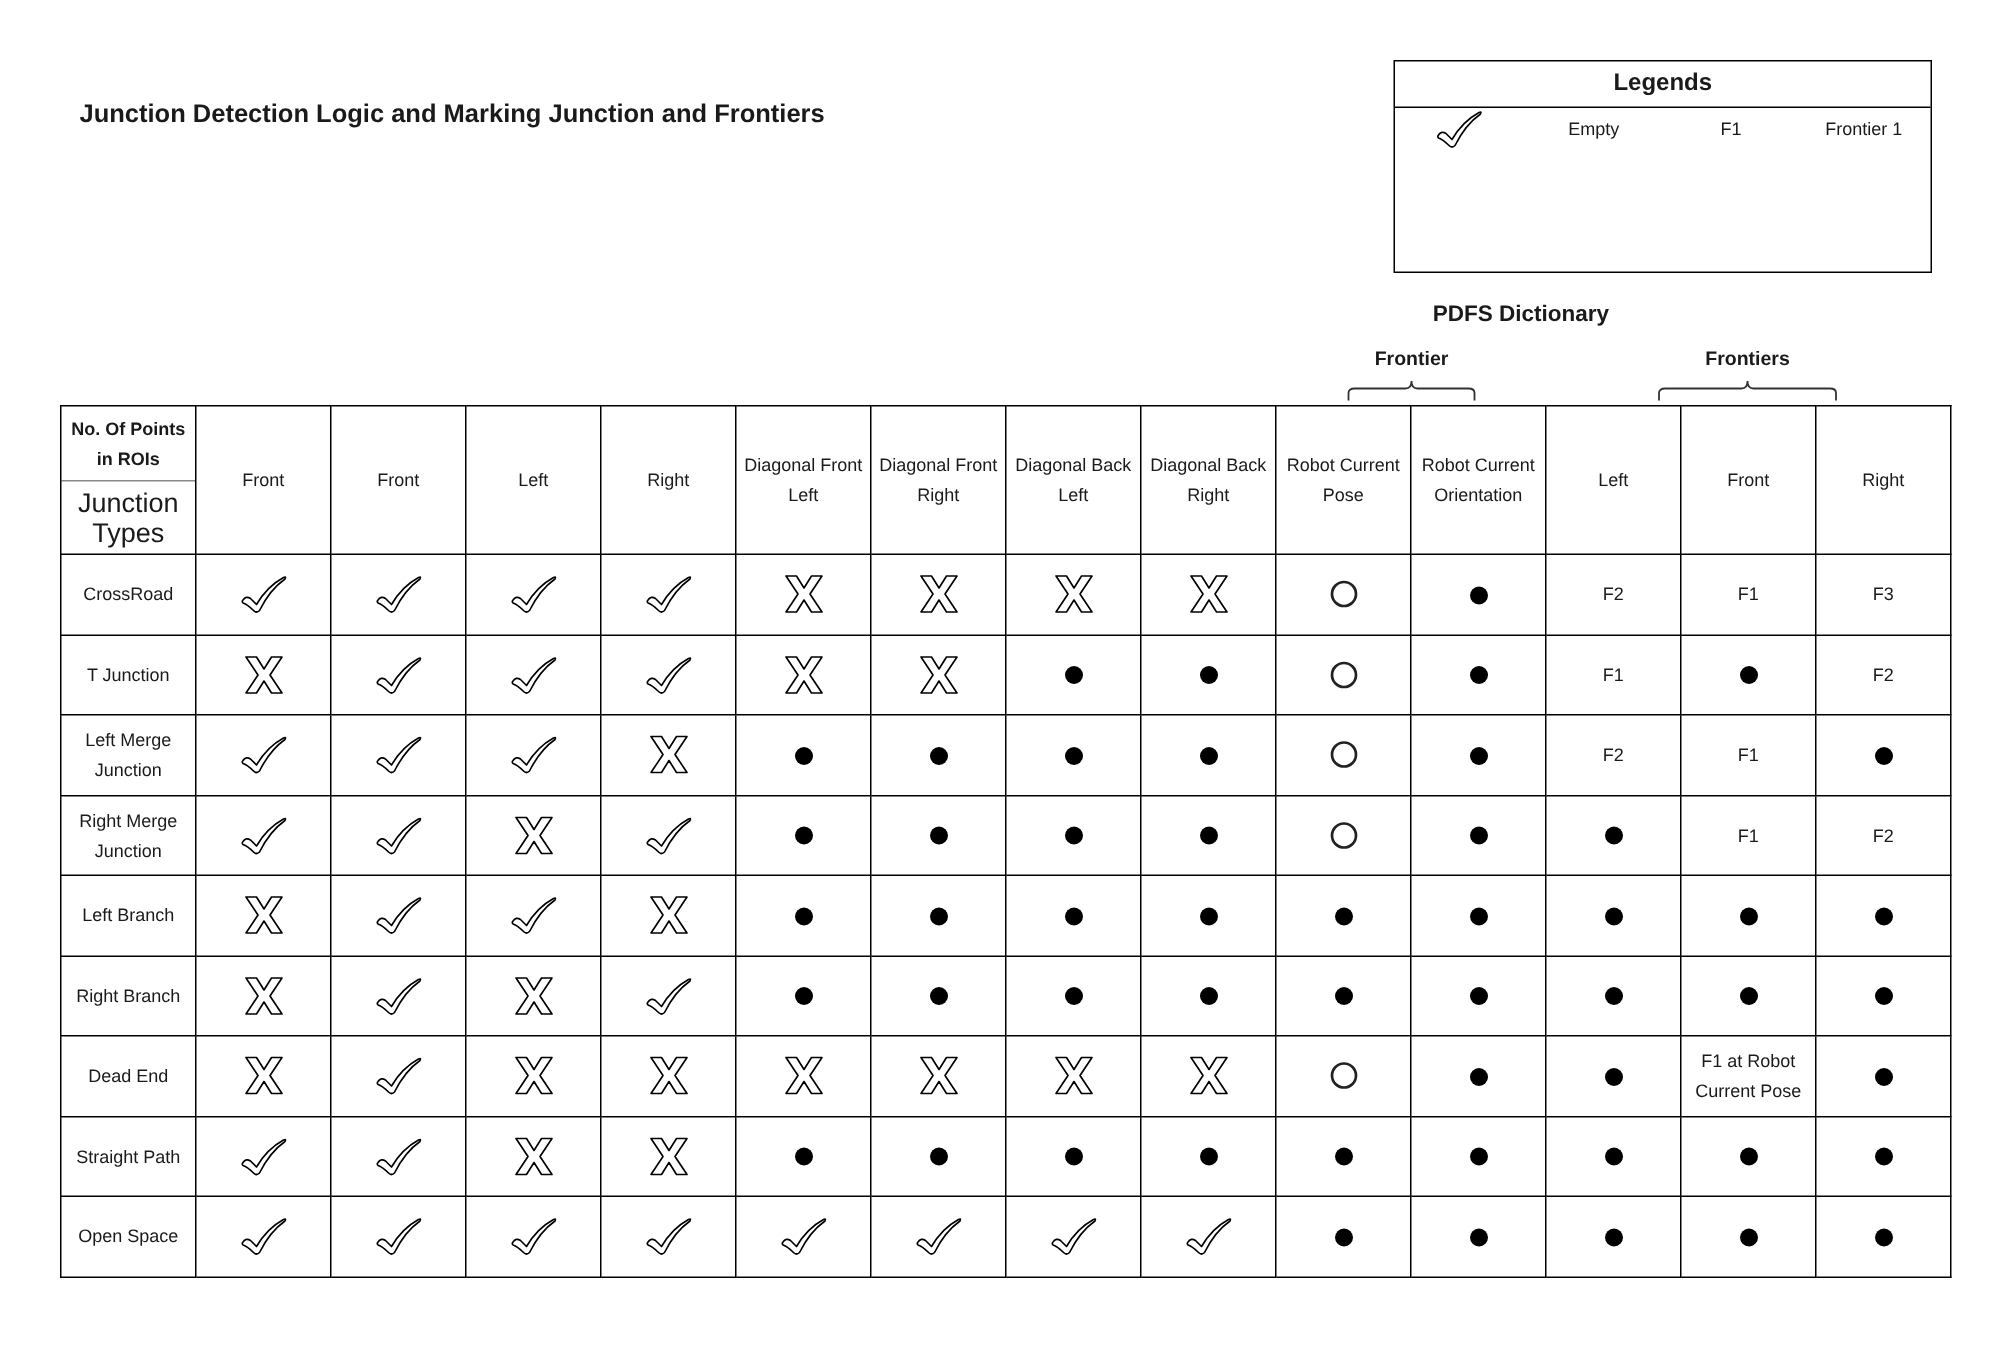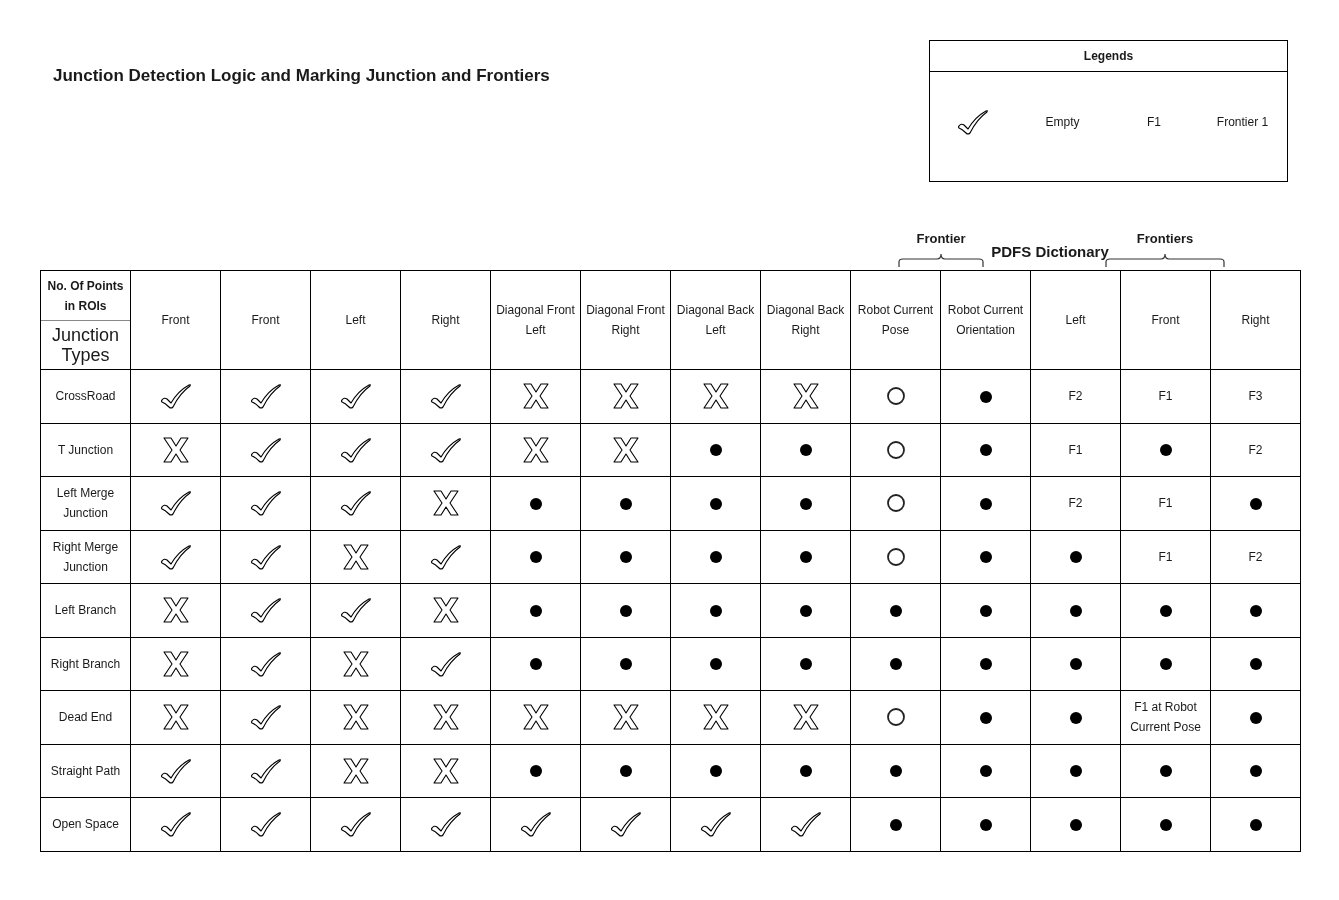--- a/index.html
+++ b/index.html
@@ -2,32 +2,32 @@
 <html><head>
 <meta charset="utf-8">
 <style>
   html, body { margin: 0; padding: 0; background: #ffffff; }
   body { width: 1339px; height: 900px; position: relative; overflow: hidden;
          font-family: "Liberation Sans", sans-serif; color: #1a1a1a; }
   .title { position: absolute; left: 53px; top: 66px; font-size: 17px; font-weight: bold; }
 
   .legend { position: absolute; left: 929px; top: 40px; width: 359px; height: 142px;
             border: 1px solid #000; box-sizing: border-box; }
-  .legend-head { height: 30px; line-height: 30px; text-align: center; font-size: 12px; font-weight: bold;
+  .legend-head { height: 30px; line-height: 30px; text-align: center; font-size: 16px; font-weight: bold;
                  border-bottom: 1px solid #000; }
   .legend-row { position: relative; height: 28px; font-size: 12px; }
   .legend-row > * { position: absolute; top: 0; height: 28px; line-height: 28px; text-align: center; }
   .lg-icon { left: 22px; width: 42px; display: flex; align-items: center; justify-content: center; }
   .lg-text { left: 80px; width: 105px; }
   .lg-code { left: 200px; width: 48px; }
   .lg-name { left: 270px; width: 85px; }
-  .legend-body { padding-top: 0px; margin-top: 36px; }
-
-  .dict-title { position: absolute; left: 960px; top: 201px; width: 180px; text-align: center;
-                font-size: 15px; font-weight: bold; margin-top: 42px; }
+  .legend-body { padding-top: 0px; }
+
+  .dict-title { position: absolute; left: 924px; top: 201px; width: 180px; text-align: center;
+                font-size: 15px; font-weight: bold; }
   .group-label { position: absolute; top: 231px; font-size: 13px; font-weight: bold; text-align: center; }
   .brace { position: absolute; top: 252px; }
 
   table.grid { position: absolute; left: 40px; top: 270px; border-collapse: collapse; table-layout: fixed; }
   table.grid td, table.grid th { border: 1px solid #000; text-align: center; vertical-align: middle;
       font-size: 12px; font-weight: normal; padding: 0; }
   table.grid col { width: 90px; }
   table.grid thead th { height: 98px; line-height: 20px; }
   table.grid tbody td { height: 52.5px; }
   table.grid td.row-label { font-size: 12px; line-height: 20px; }

